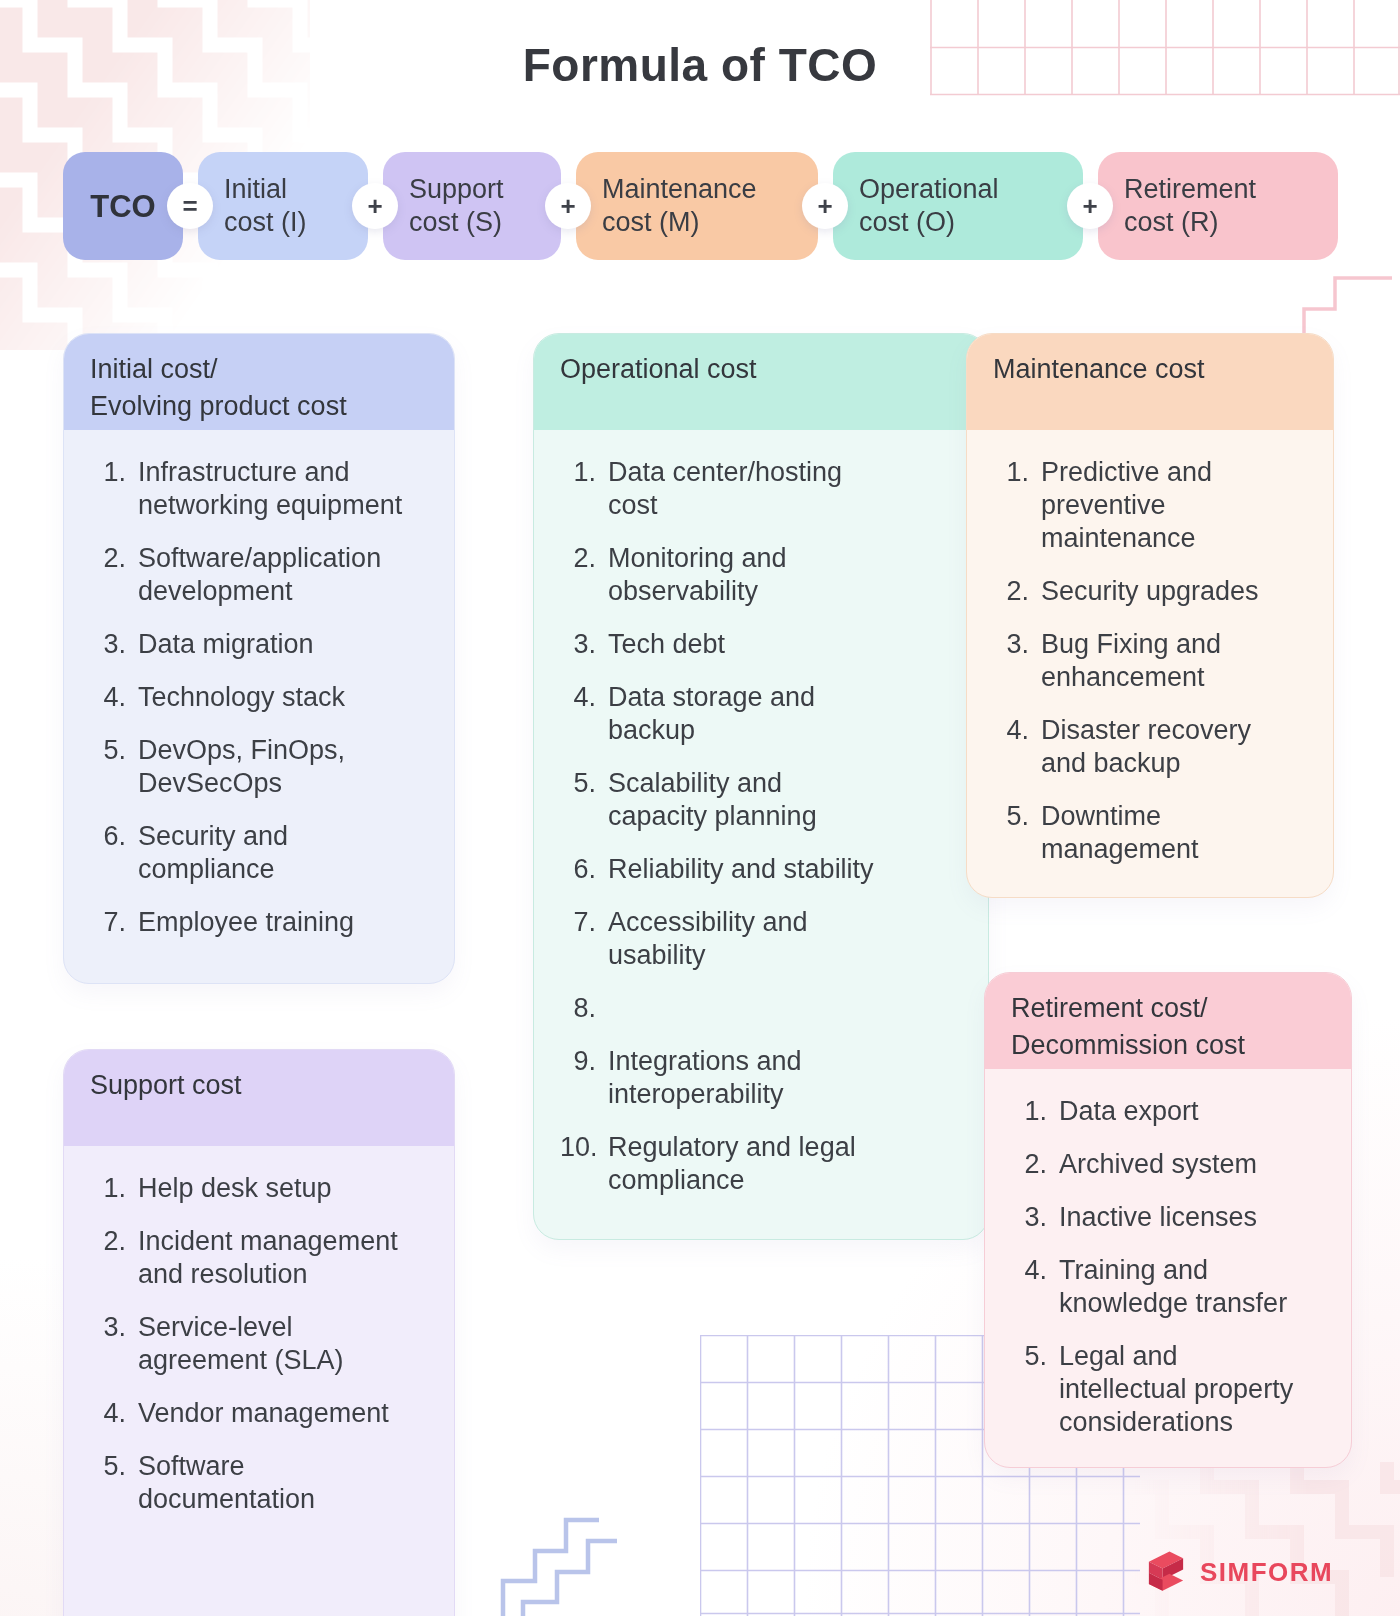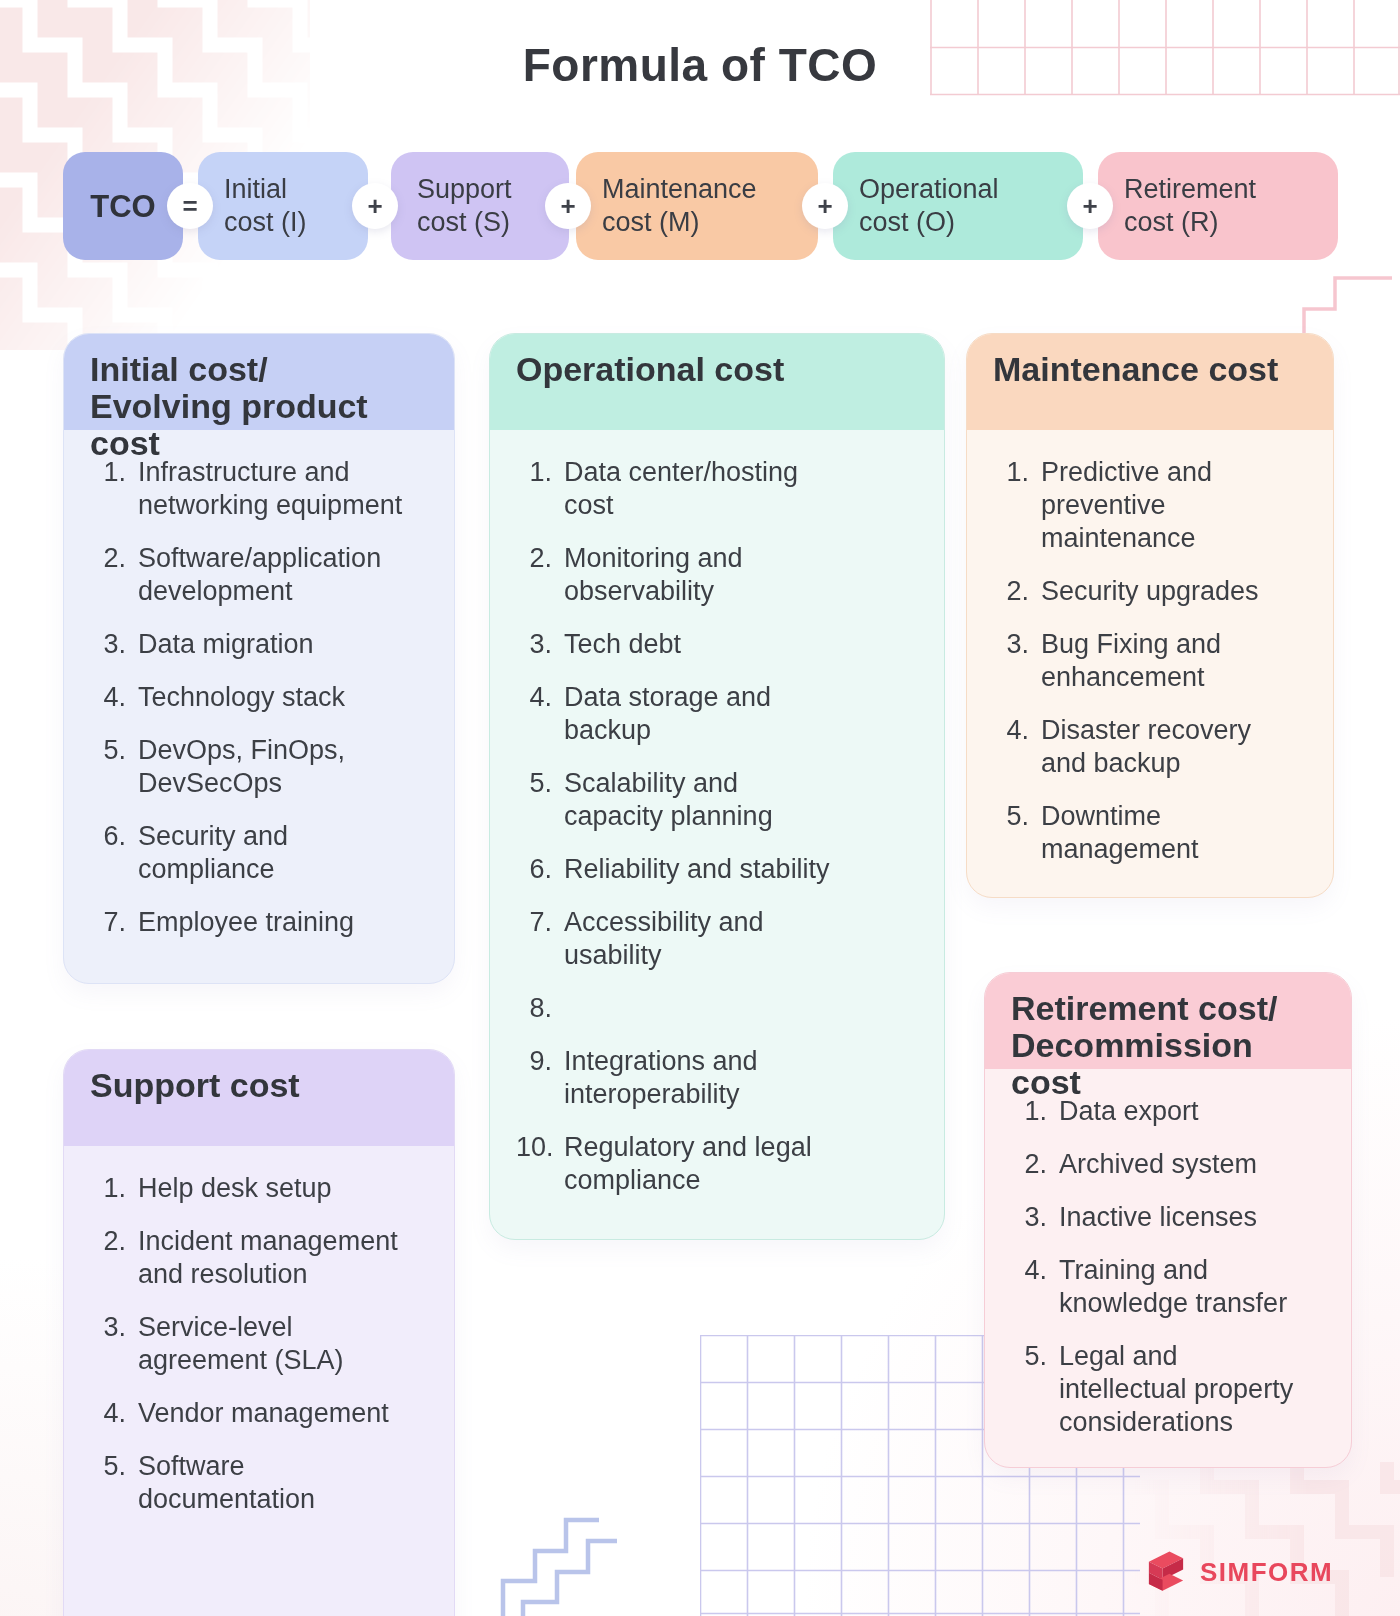--- a/index.html
+++ b/index.html
@@ -37,55 +37,55 @@
   .frow { position:absolute; left:63px; top:152px; width:1275px; height:108px; }
   .fbox {
     position:absolute; top:0; height:108px; box-sizing:border-box;
     border-radius:22px; display:flex; align-items:center;
     padding:0 26px; font-size:27px; line-height:33px; color:#3a3d44;
     white-space:pre-line;
   }
   .fbox.tco { left:0; width:120px; justify-content:center; padding:0;
     font-size:31px; font-weight:700; color:#30333b; background:#a8b2e9; }
   .fbox.t1 { left:135px; width:170px; background:#c5d3f7; }
-  .fbox.t2 { left:328px; width:178px; background:#cfc4f3; }
+  .fbox.t2 { left:320px; width:178px; background:#cfc4f3; }
   .fbox.t3 { left:513px; width:242px; background:#f9c9a5; }
   .fbox.t4 { left:770px; width:250px; background:#aeeadb; }
   .fbox.t5 { left:1035px; width:240px; background:#f9c4cc; }
   .fcircle {
     position:absolute; top:31px; width:46px; height:46px; border-radius:50%;
     background:#ffffff; display:flex; align-items:center; justify-content:center;
     font-size:26px; font-weight:600; color:#3f424a; z-index:2;
     box-shadow:0 3px 8px rgba(125,125,170,.18);
   }
   .c1{left:104px} .c2{left:289px} .c3{left:482px} .c4{left:739px} .c5{left:1004px}
 
   
   .card {
     position:absolute; box-sizing:border-box; border-radius:26px; overflow:hidden;
     box-shadow:0 10px 22px rgba(140,130,180,.07);
   }
   .card-header {
     box-sizing:border-box; height:96px; padding:17px 26px 0;
-    font-size:34px; font-weight:700; line-height:37px; color:#33363c;
+    font-size:27px; font-weight:400; line-height:37px; color:#33363c;
     white-space:pre-line;
   }
   .card-body { padding:26px 16px 28px 26px; }
   ol.card-list { list-style:none; margin:0; padding:0; }
   ol.card-list li {
     display:grid; grid-template-columns:36px 1fr; column-gap:12px;
     margin-bottom:20px; font-size:27px; line-height:33px; color:#3c3f45;
   }
   ol.card-list li:last-child { margin-bottom:0; }
   .num { text-align:right; }
   .txt { white-space:pre-line; }
 
   .card1 { left:63px;  top:333px; width:392px; height:651px; background:#edf0fa; border:1.5px solid #dde3f6; }
   .card1 .card-header { background:#c6d0f5; }
-  .card2 { left:489px; top:333px; width:456px; height:907px; background:#edf9f6; border:1.5px solid #c8ebe1; }
+  .card2 { left:533px; top:333px; width:456px; height:907px; background:#edf9f6; border:1.5px solid #c8ebe1; }
   .card2 .card-header { background:#bfeee1; }
   .card3 { left:966px; top:333px; width:368px; height:565px; background:#fdf5ee; border:1.5px solid #f6dcc6; }
   .card3 .card-header { background:#fad8bf; }
   .card4 { left:63px;  top:1049px; width:392px; height:616px; background:#f1edfb; border:1.5px solid #e2daf5; }
   .card4 .card-header { background:#ded3f7; }
   .card5 { left:966px; top:972px; width:368px; height:496px; background:#fdf0f2; border:1.5px solid #f6cdd6;margin-left:18px; }
   .card5 .card-header { background:#faccd5; }
 
   
   .logo { position:absolute; left:1142px; top:1548px; display:flex; align-items:center; gap:10px; z-index:3; }

